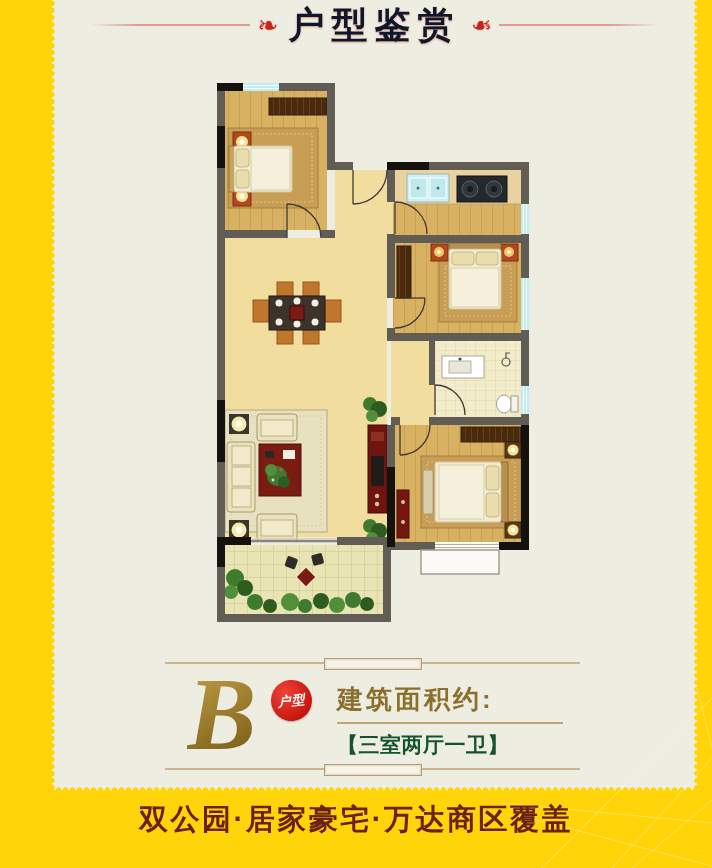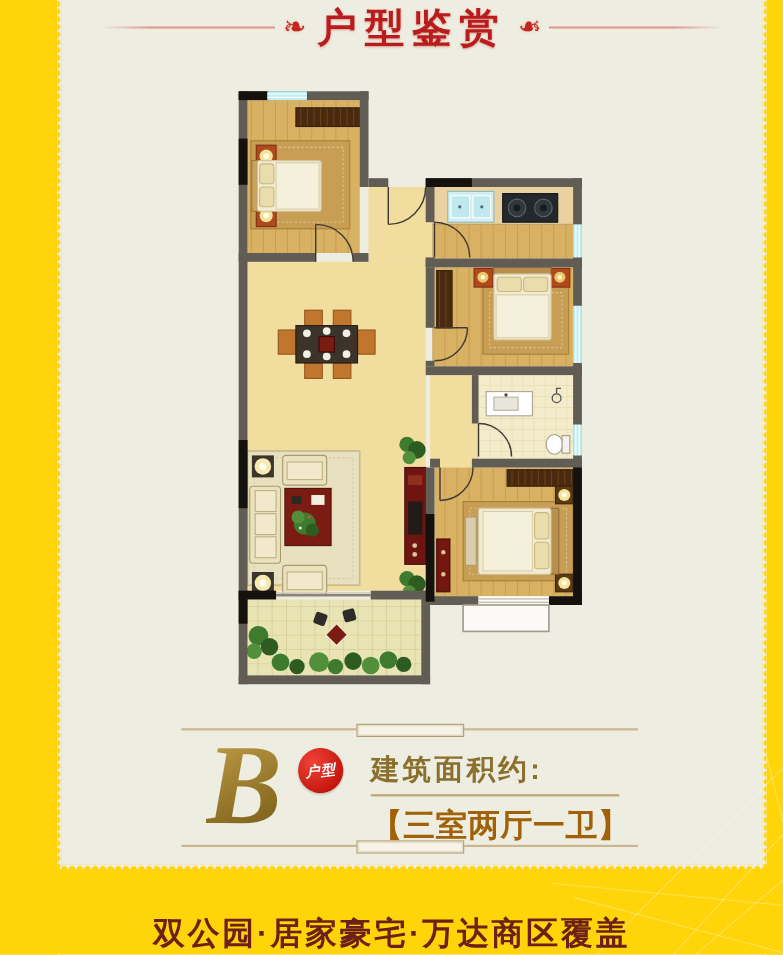--- a/index.html
+++ b/index.html
@@ -21,21 +21,21 @@
     background-image:radial-gradient(circle 2.8px at 50% 100%, #ffd408 2.4px, rgba(255,212,8,0) 3px);
     background-size:7px 4px;}
   .corner-lines{position:absolute;right:0;bottom:0;pointer-events:none;}
 
   
   .hdr{position:absolute;left:52px;right:15px;top:2px;height:46px;display:flex;align-items:center;justify-content:center;padding:0 38px;box-sizing:border-box;}
   .hline{flex:1;height:2px;background:linear-gradient(to right,rgba(226,150,140,0),#e09a90 30%,#e09a90);}
   .hline.r{background:linear-gradient(to left,rgba(226,150,140,0),#e09a90 30%,#e09a90);}
   .orn{color:#c3261b;font-size:25px;line-height:1;margin:0 8px;text-shadow:0 0 2px rgba(220,80,60,.5);}
   .orn.rgt{transform:scaleX(-1);}
-  .ttl{margin:0 2px;font-size:36px;font-weight:700;color:#b91c1c;letter-spacing:7px;
+  .ttl{margin:0 2px;font-size:36px;font-weight:700;color:#0f172a;letter-spacing:7px;
        text-shadow:0 1px 2px rgba(200,50,35,.45);white-space:nowrap;}
 
   
   .plan-wrap{position:absolute;left:195px;top:70px;width:365px;height:560px;}
 
   
   .unit{position:absolute;left:165px;top:660px;width:415px;height:112px;}
   .divider{position:absolute;left:0;right:0;height:2px;background:#cdb68e;}
   .divider.top{top:2px;} .divider.bot{bottom:2px;}
   .dbox{position:absolute;left:50%;top:-4px;transform:translateX(-50%);width:96px;height:10px;
@@ -45,24 +45,24 @@
     background:linear-gradient(155deg,#bb9a44 15%,#8a6c22 70%,#6f561a);
     -webkit-background-clip:text;background-clip:text;color:transparent;}
   .badge{position:absolute;left:84px;top:12px;width:41px;height:41px;border-radius:50%;
     background:radial-gradient(circle at 35% 30%,#f04237,#c4150d 75%);
     color:#fff;display:flex;align-items:center;justify-content:center;
     font-size:13px;font-weight:700;font-style:italic;transform:rotate(-6deg);letter-spacing:1px;
     box-shadow:0 1px 2px rgba(0,0,0,.25);}
   .unit-text{position:absolute;left:172px;top:22px;width:235px;}
   .area-label{font-size:26px;font-weight:700;color:#8a6f2d;letter-spacing:3px;}
   .area-underline{width:226px;height:2px;background:#bfa670;margin:5px 0 7px;}
-  .area-value{font-size:29px;font-weight:700;color:#a16207;white-space:nowrap;letter-spacing:0.5px;}
+  .area-value{font-size:21px;font-weight:700;color:#14532d;white-space:nowrap;letter-spacing:0.5px;}
 
   
-  .slogan{position:absolute;left:0;right:0;top:829px;text-align:center;
+  .slogan{position:absolute;left:0;right:0;top:800px;text-align:center;
     font-size:29px;font-weight:800;color:#6d2015;letter-spacing:2.5px;}
 </style>
 </head>
 <body>
 
 <div class="poster">
 
   <div class="strip-left"></div>
   <div class="strip-right"></div>
   <div class="band-bottom"></div>

